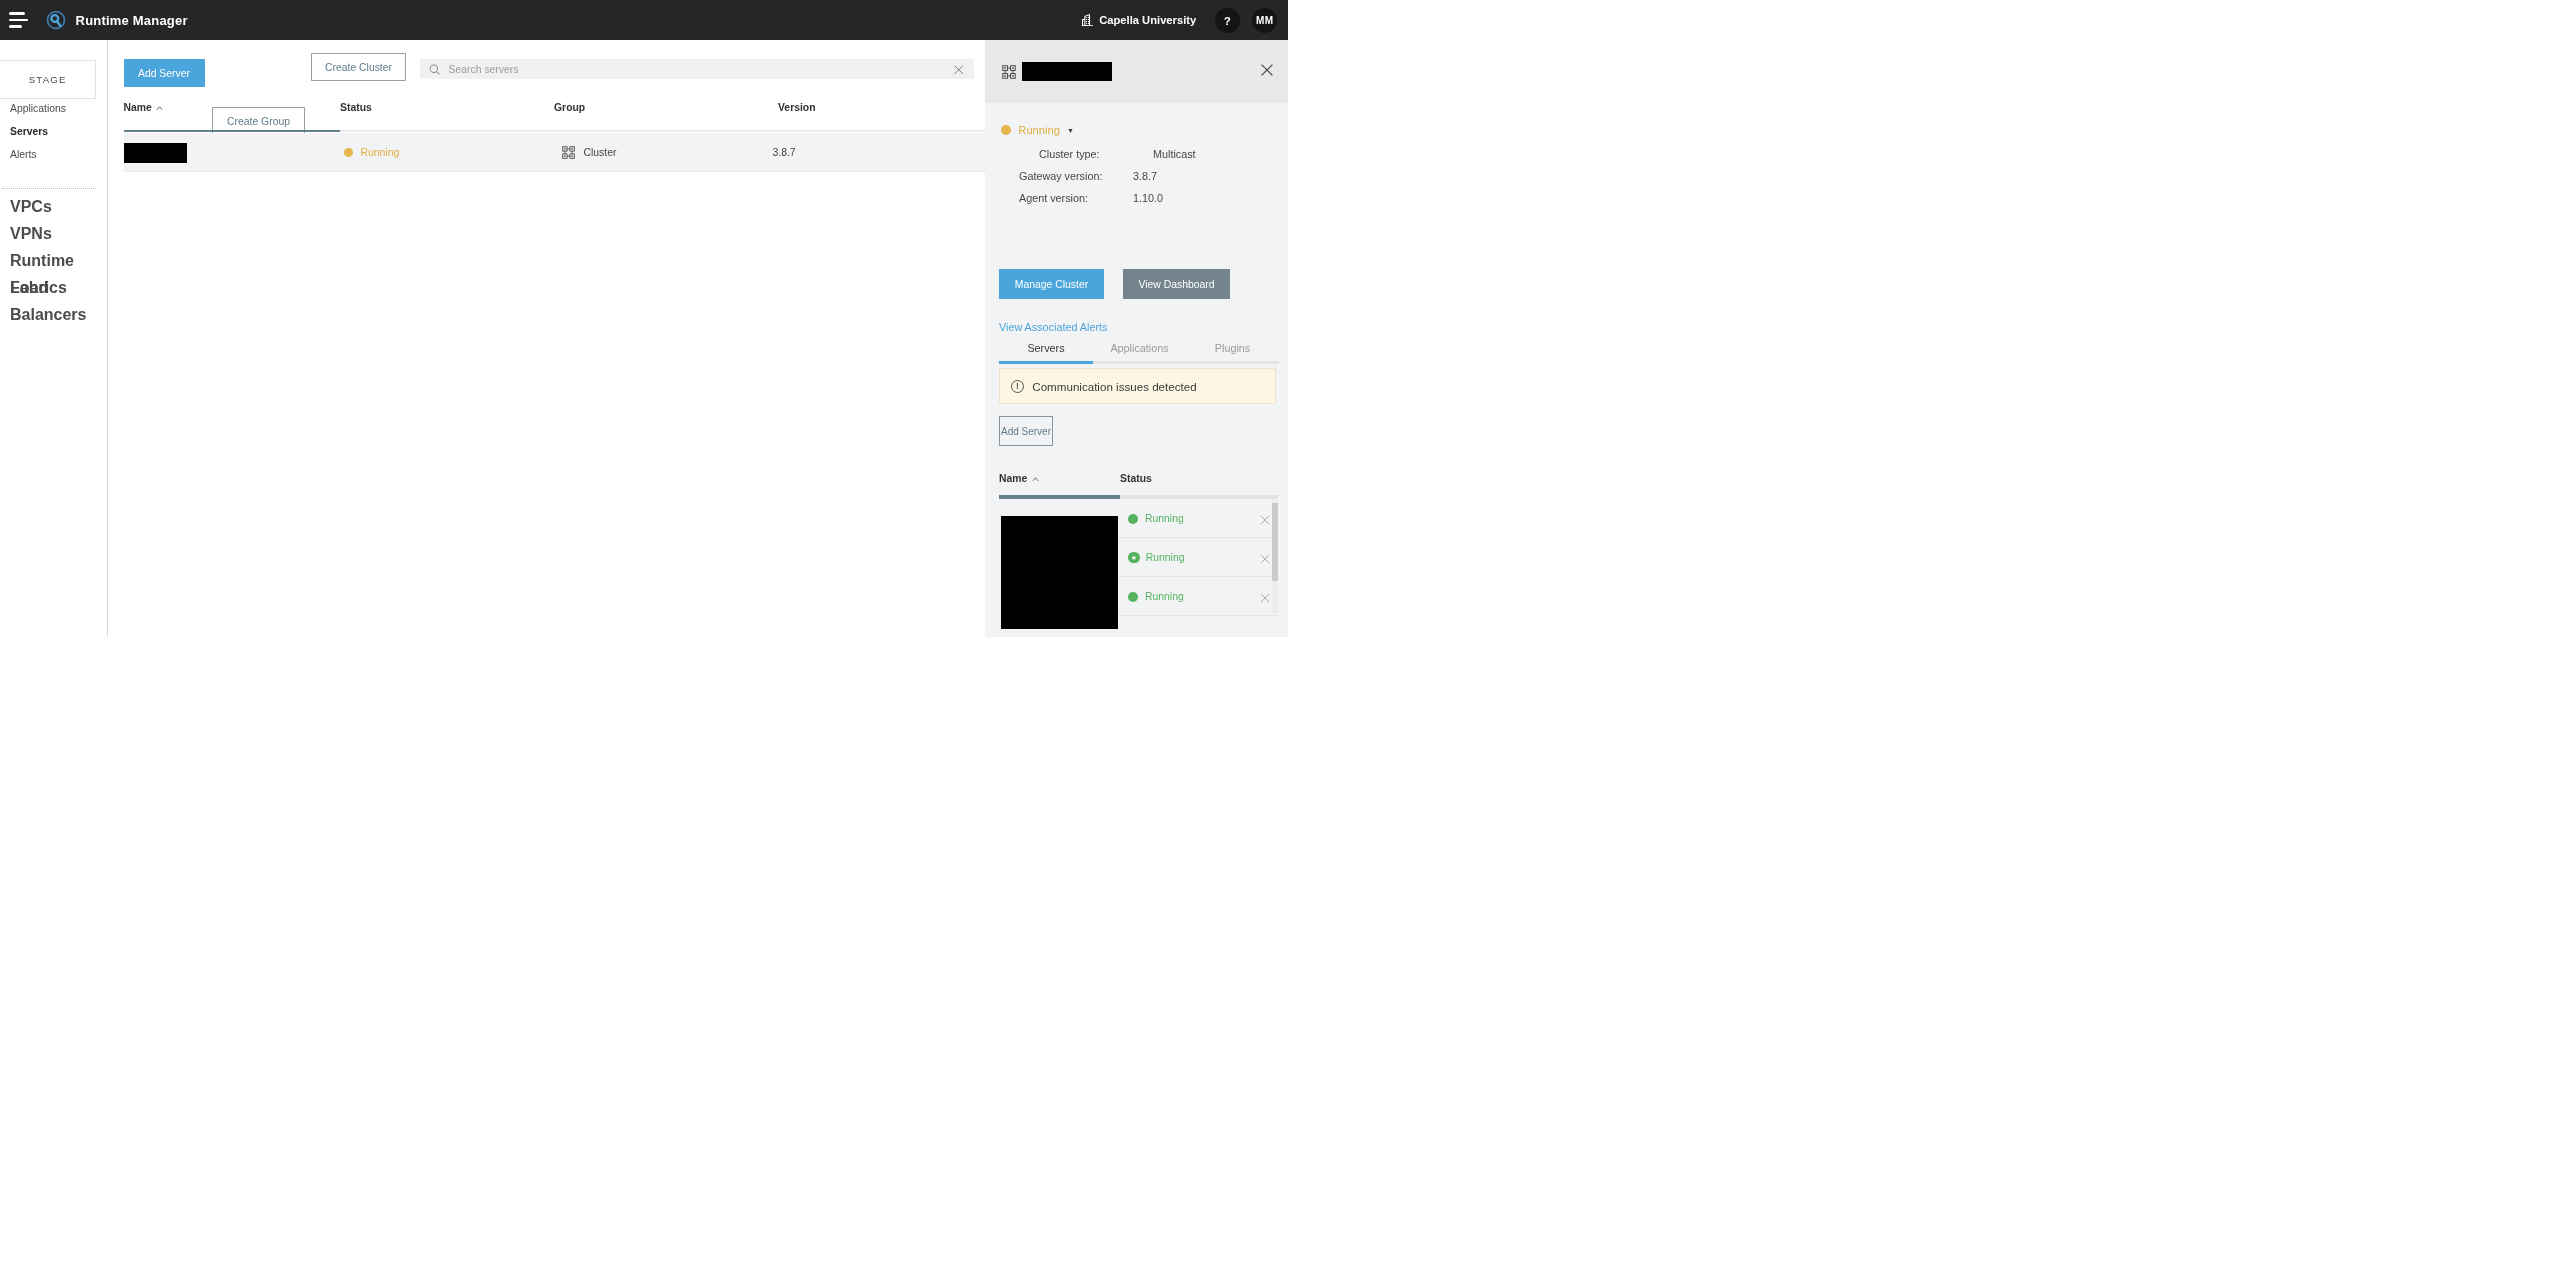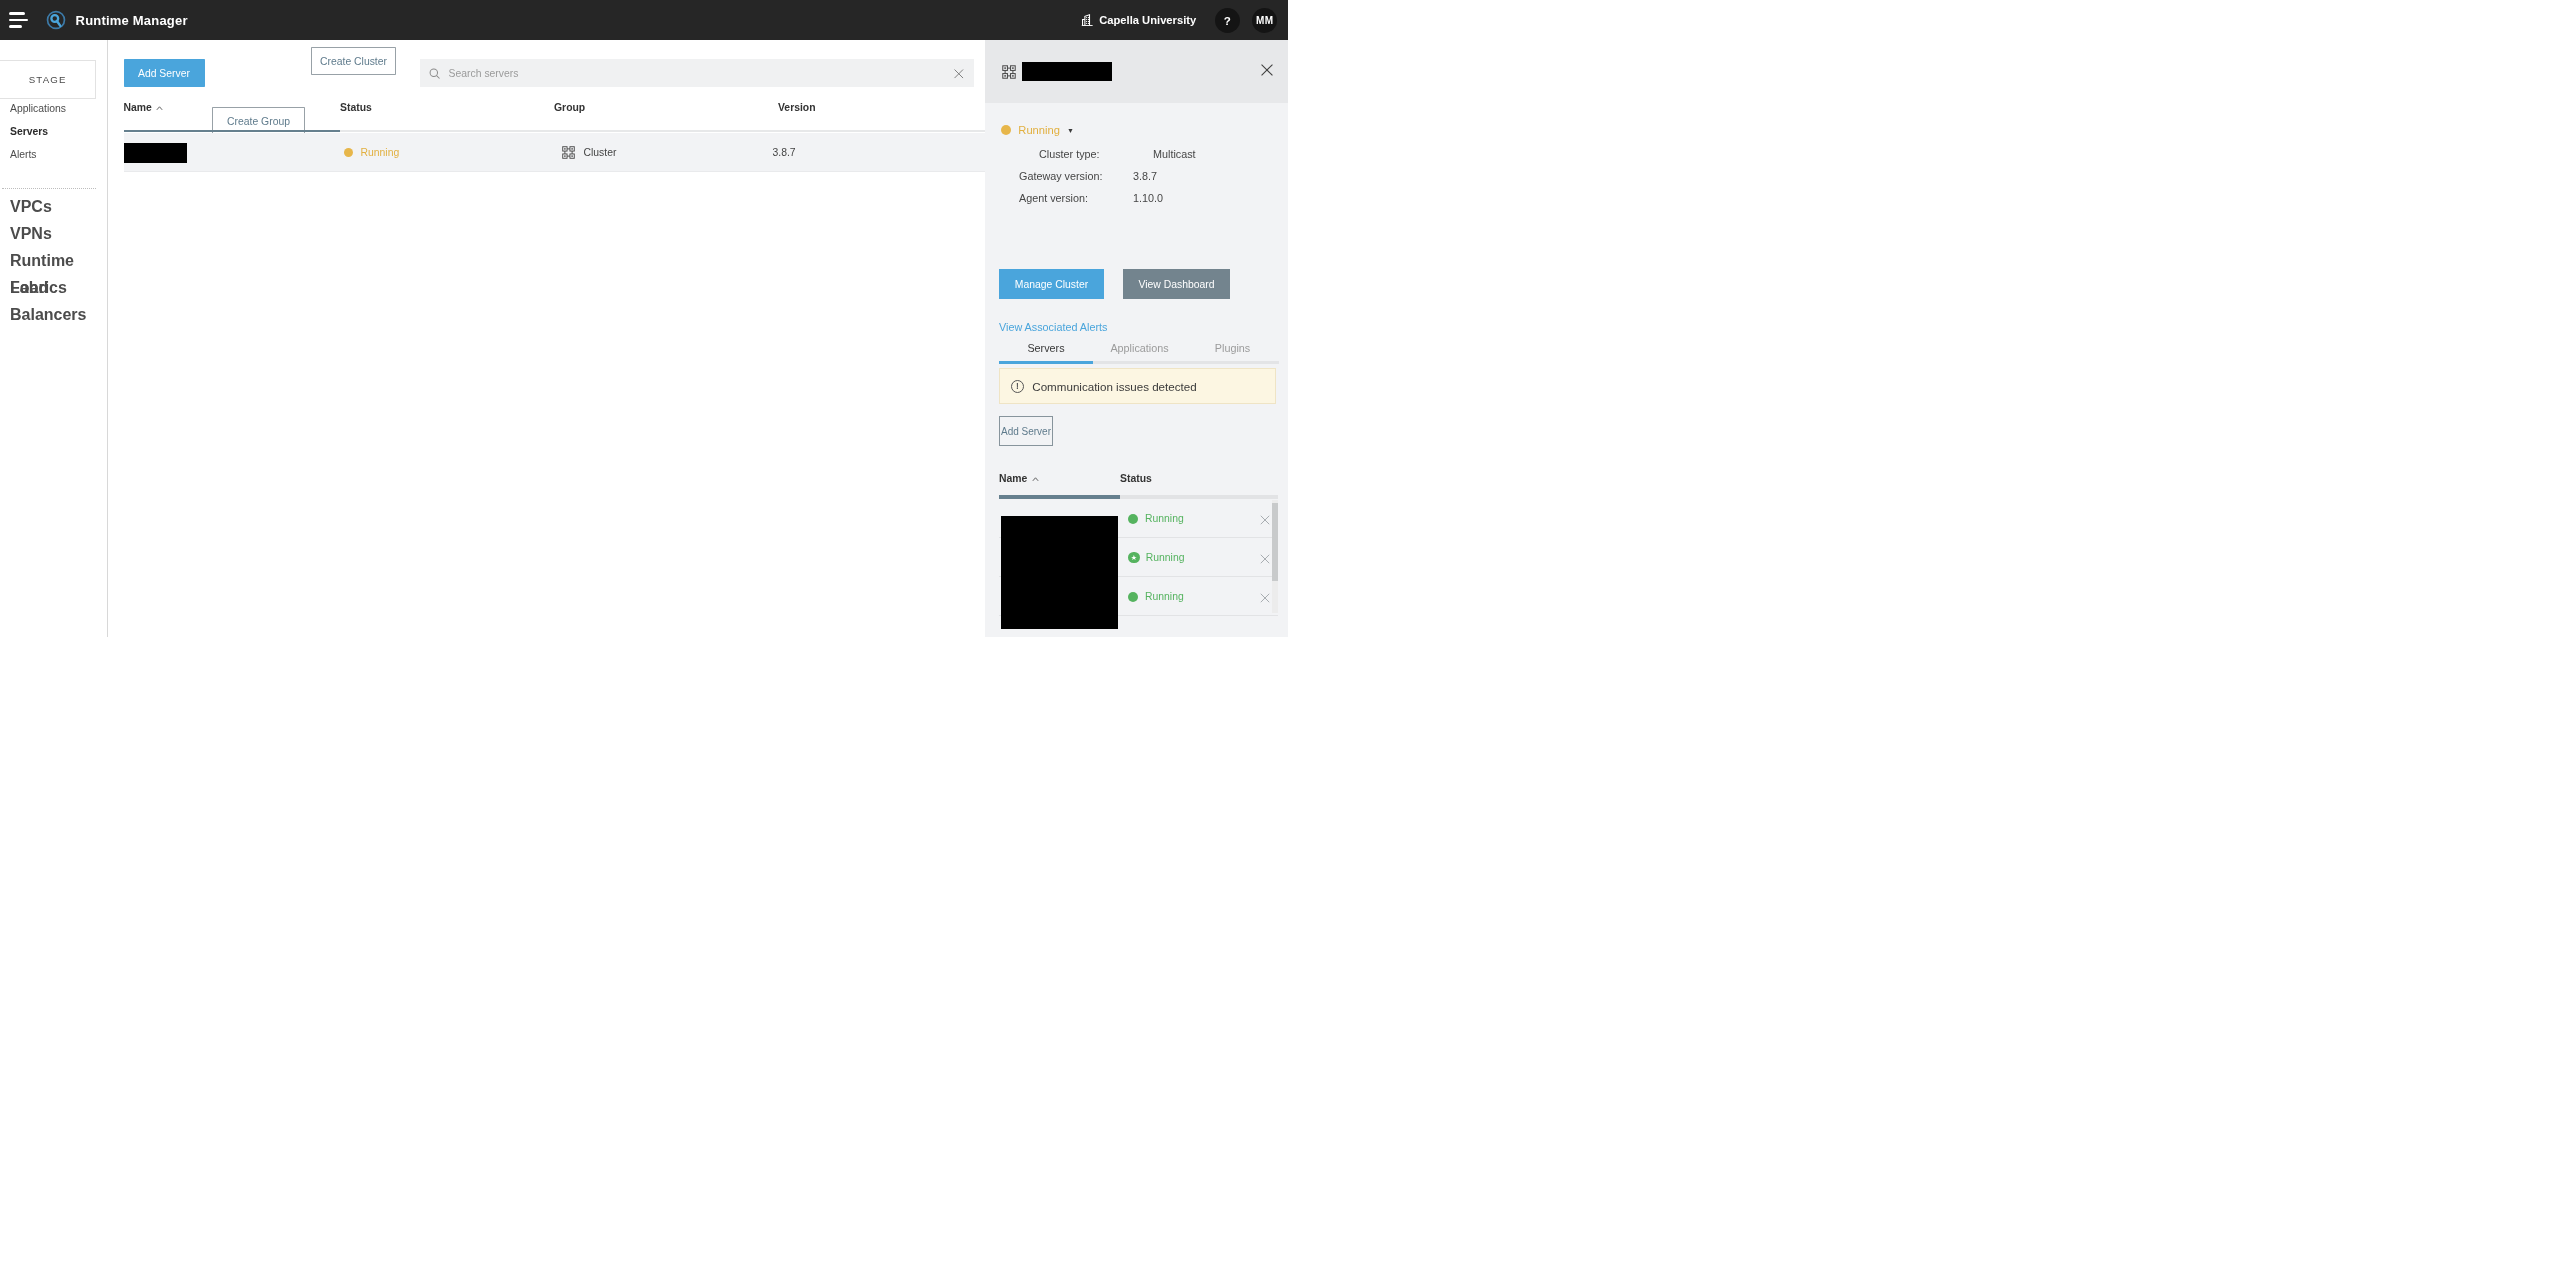--- a/index.html
+++ b/index.html
@@ -32,22 +32,22 @@
   .nav2 { position:absolute; left:0; top:153px; width:108px; list-style:none; }
   .nav2 li { height:27px; line-height:27px; padding-left:10px; font-size:16px; color:#4c4c4c; cursor:pointer;font-weight:bold; }
 
   
   .main { position:absolute; left:108px; top:40px; width:877px; height:597px; background:#fff; }
   .btn { font-size:10.4px; height:28px; display:inline-flex; align-items:center; justify-content:center; cursor:pointer; border-radius:0.8px; }
   .btn-primary { background:#4aa5dc; color:#fff; border:none; }
   .btn-outline { background:#fff; color:#5f7b8c; border:0.8px solid #98a1a7; }
   .tb-add { position:absolute; left:15.5px; top:19.3px; width:81px; }
   .tb-group { position:absolute; left:104px; top:19.3px; width:93px;margin-top:48px; }
-  .tb-cluster { position:absolute; left:203px; top:7px; width:85px; }
-  .searchbox { position:absolute; left:312px; top:19.3px; width:554px; height:28px; background:#f0f1f2; display:flex; align-items:center; }
+  .tb-cluster { position:absolute; left:203px; top:13px; width:95px; }
+  .searchbox { position:absolute; left:312px; top:19.3px; width:554px; height:20px; background:#f0f1f2; display:flex; align-items:center; }
   .searchbox svg.mag { margin-left:9.3px; flex:none; }
   .searchbox input { flex:1; border:none; outline:none; background:transparent; font-size:10.4px; color:#444; padding:0 7.7px; font-family:inherit; }
   .searchbox input::placeholder { color:#9b9b9b; }
   .clear-x { flex:none; margin-right:9.3px; cursor:pointer; display:flex; }
 
   .th { position:absolute; font-size:10.4px; font-weight:700; color:#333; top:62px; }
   .sort-caret { display:inline-block; margin-left:4.6px; }
   .sortbar-dark { position:absolute; top:90px; height:2.3px; background:#66808e; }
   .sortbar-light { position:absolute; top:90px; height:2.3px; background:#e7e8e9; }
 

